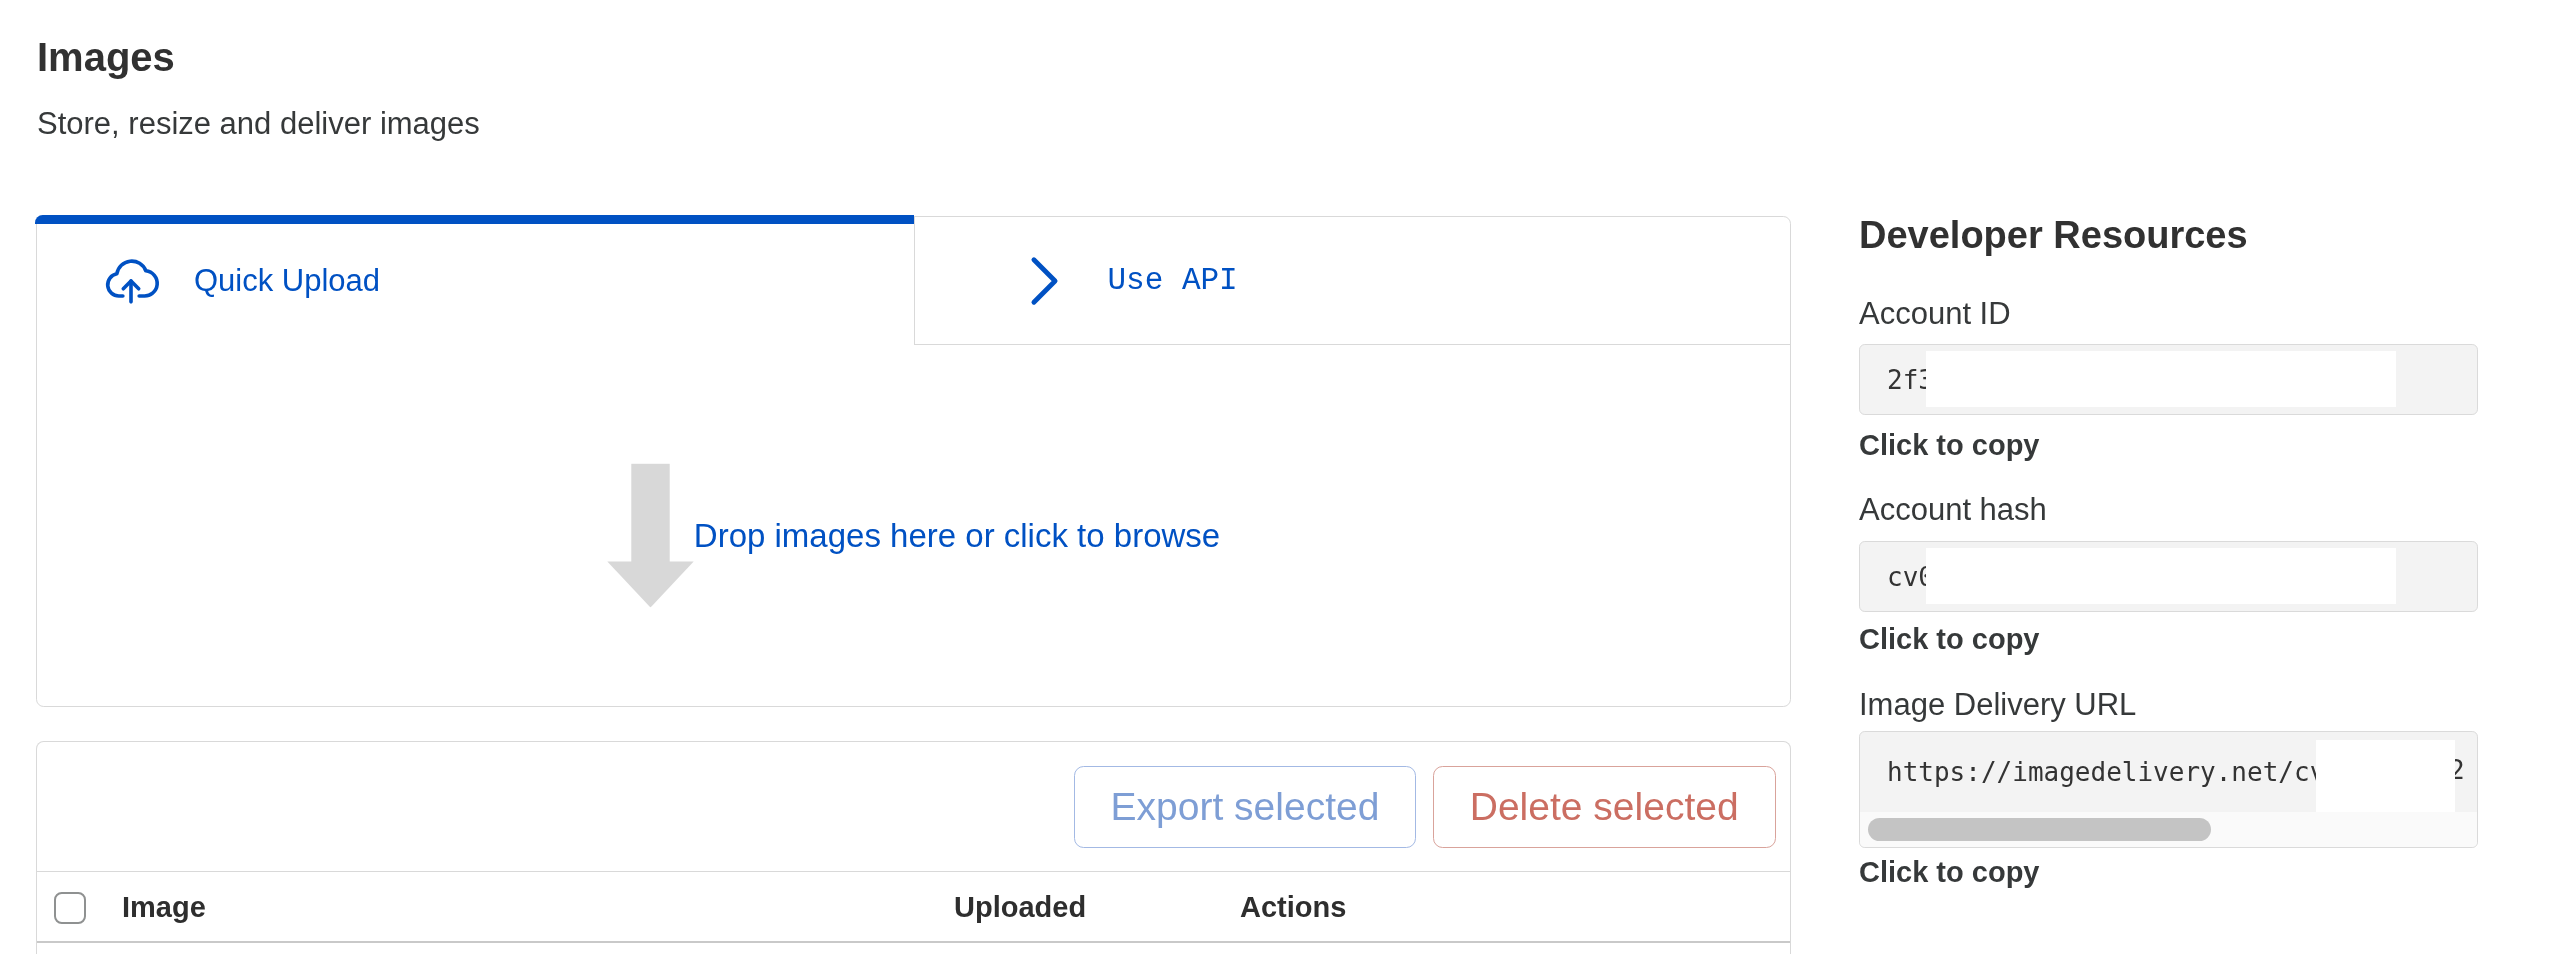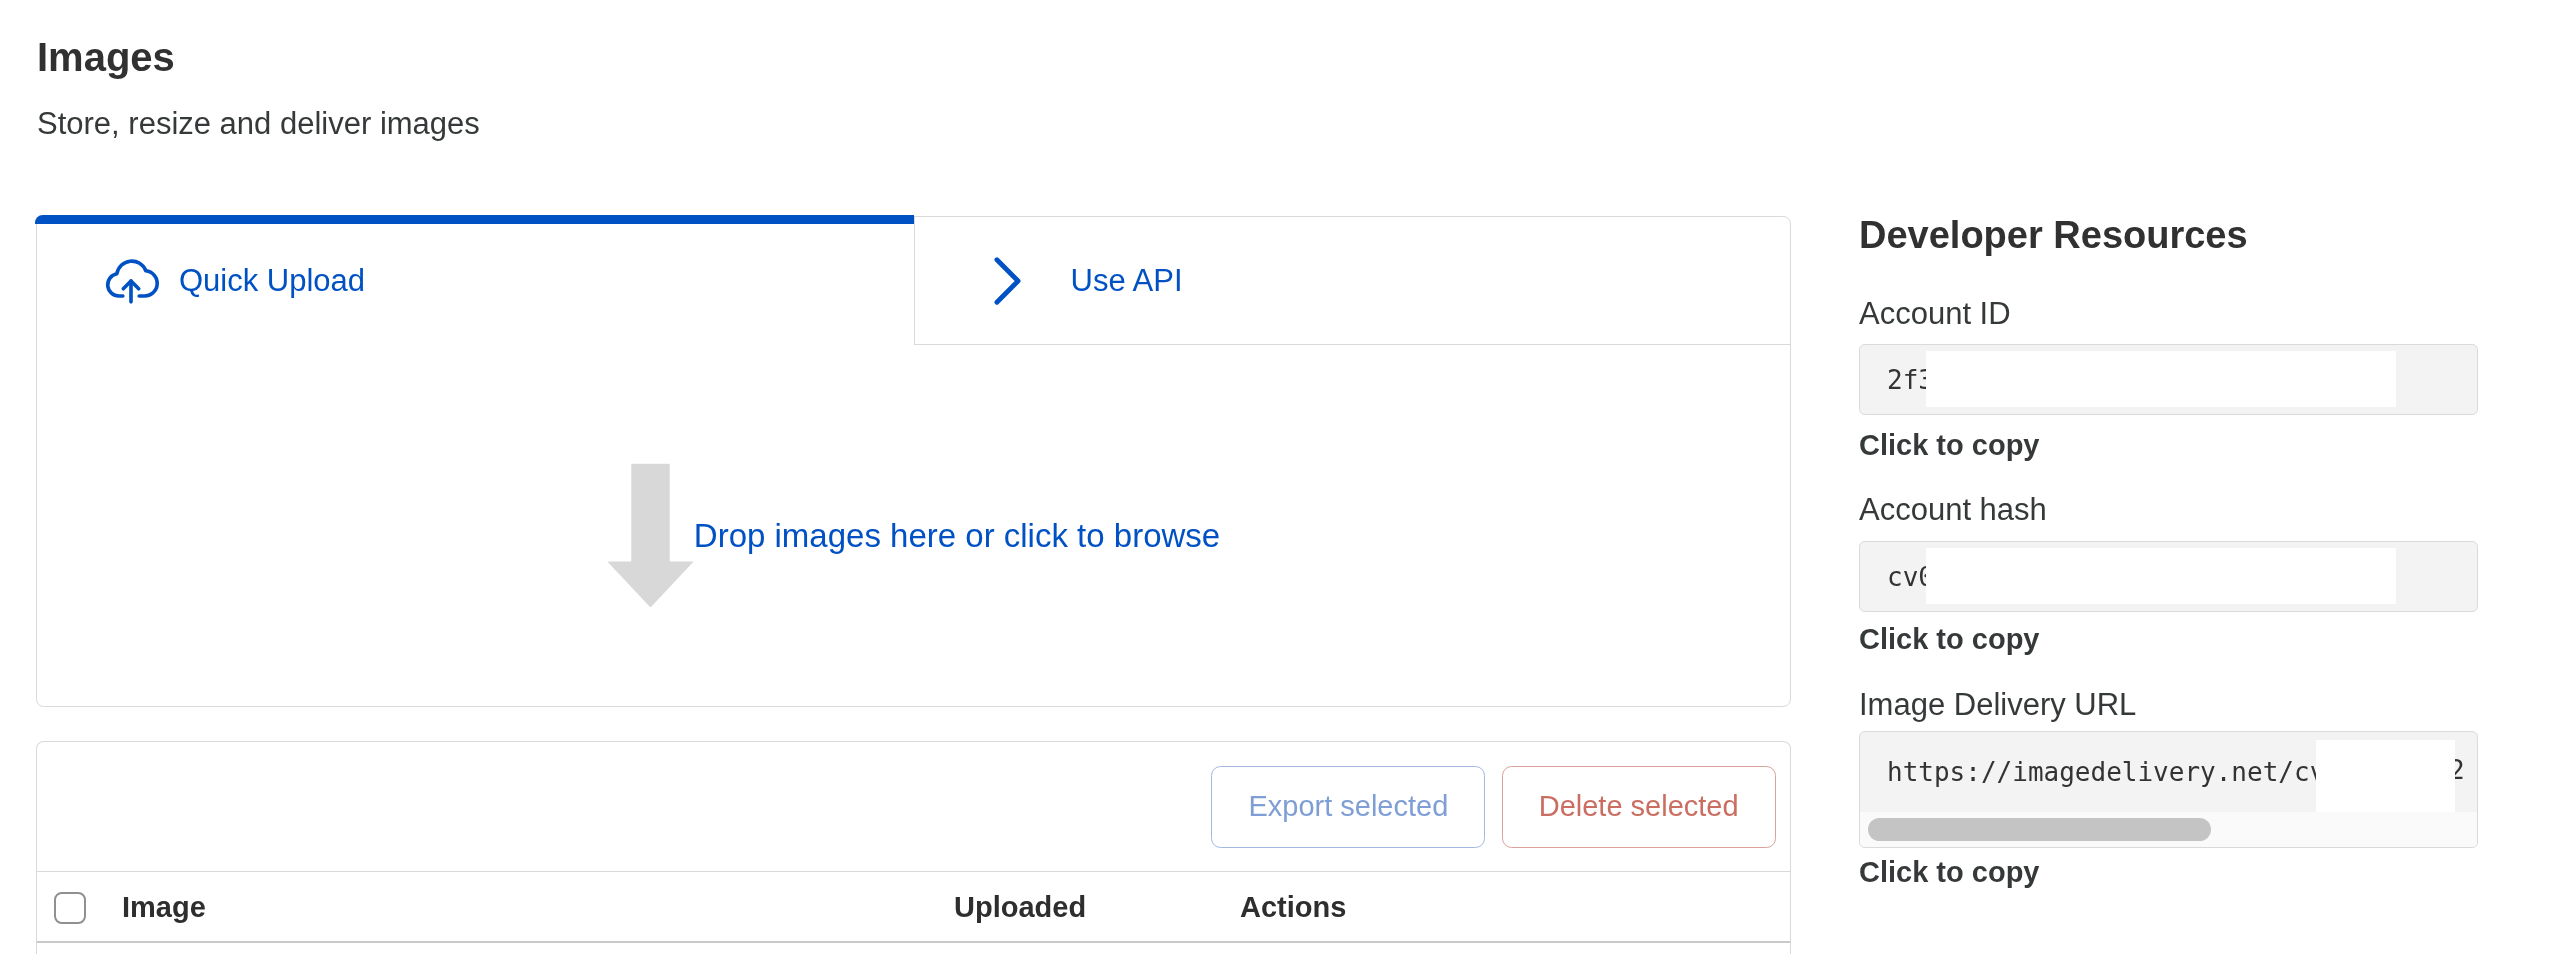--- a/index.html
+++ b/index.html
@@ -12,38 +12,38 @@
   .page-subtitle { position: absolute; left: 1px; top: 106px; font-size: 31px; color: #36393a; }
 
   
   .tabbox { position: absolute; left: 0; top: 216px; width: 1755px; height: 491px;
             border: 1.9px solid #d9d9d9; border-radius: 7.7px; background: #fff; }
   .tabrow { position: absolute; left: 0; top: 0; width: 100%; height: 128px; display: flex; }
   .accentbar { position: absolute; left: -1.9px; top: -1.9px; width: calc(50% + 1.9px); height: 8.7px;
                background: #0051c3; border-top-left-radius: 7.7px; z-index: 3; }
   .tab { display: flex; align-items: center; height: 128px; cursor: pointer; }
   .tab-active { width: 50%; padding-left: 65px; }
-  .tab-inactive { width: 50%; padding-left: 77px; border-left: 1.9px solid #d9d9d9;
-                  border-bottom: 1.9px solid #d9d9d9; border-top-right-radius: 7.7px; }
+  .tab-inactive { width: 50%; padding-left: 114px; border-left: 1.9px solid #d9d9d9;
+                  border-bottom: 1.9px solid #d9d9d9; border-top-right-radius: 7.7px; font-family: Liberation Mono, monospace; }
   .tab-label { font-size: 31px; color: #0051c3; white-space: nowrap; }
-  .tab-active .tab-label { margin-left: 19px; }
+  .tab-active .tab-label { margin-left: 34px; }
   .tab-inactive .tab-label { margin-left: 48px; }
 
   .droparea { position: absolute; left: 0; top: 128px; width: 100%; height: 361px;
               display: flex; align-items: center; justify-content: center; cursor: pointer; }
   .dropgroup { display: flex; align-items: center; transform: translateY(9.6px); }
   .droptext { font-size: 33px; color: #0051c3; }
 
   
   .tablepanel { position: absolute; left: 0; top: 741px; width: 1755px; height: 231px;
                 border: 1.9px solid #d9d9d9; border-bottom: none; border-radius: 7.7px 7.7px 0 0; background: #fff; }
   .toolbar { position: absolute; left: 0; top: 0; width: 100%; height: 130px;
              display: flex; align-items: center; justify-content: flex-end; gap: 16.4px;
              padding-right: 14.4px; border-bottom: 1.9px solid #d9d9d9; }
-  .btn { height: 82px; padding: 0 36px; font-size: 29px; background: #fff; border-radius: 9.6px;
+  .btn { height: 82px; padding: 0 36px; font-size: 39px; background: #fff; border-radius: 9.6px;
          border: 1.9px solid; cursor: pointer; font-family: "Liberation Sans", sans-serif; }
   .btn-export { color: #7e9ed5; border-color: #a3b9e4; }
   .btn-delete { color: #cb6e62; border-color: #d9a39b; }
 
   .theadrow { position: absolute; left: 0; top: 132px; width: 100%; height: 69px;
               border-bottom: 2.9px solid #c9c9c9; }
   .checkbox { position: absolute; left: 17.3px; top: 18.3px; width: 32px; height: 32px;
               border: 2.4px solid #8f9191; border-radius: 7.7px; background: #fff; cursor: pointer; }
   .th { position: absolute; top: 17.3px; font-size: 29px; font-weight: 700; color: #2e2e2e; }
   .th-name { left: 85px; }

